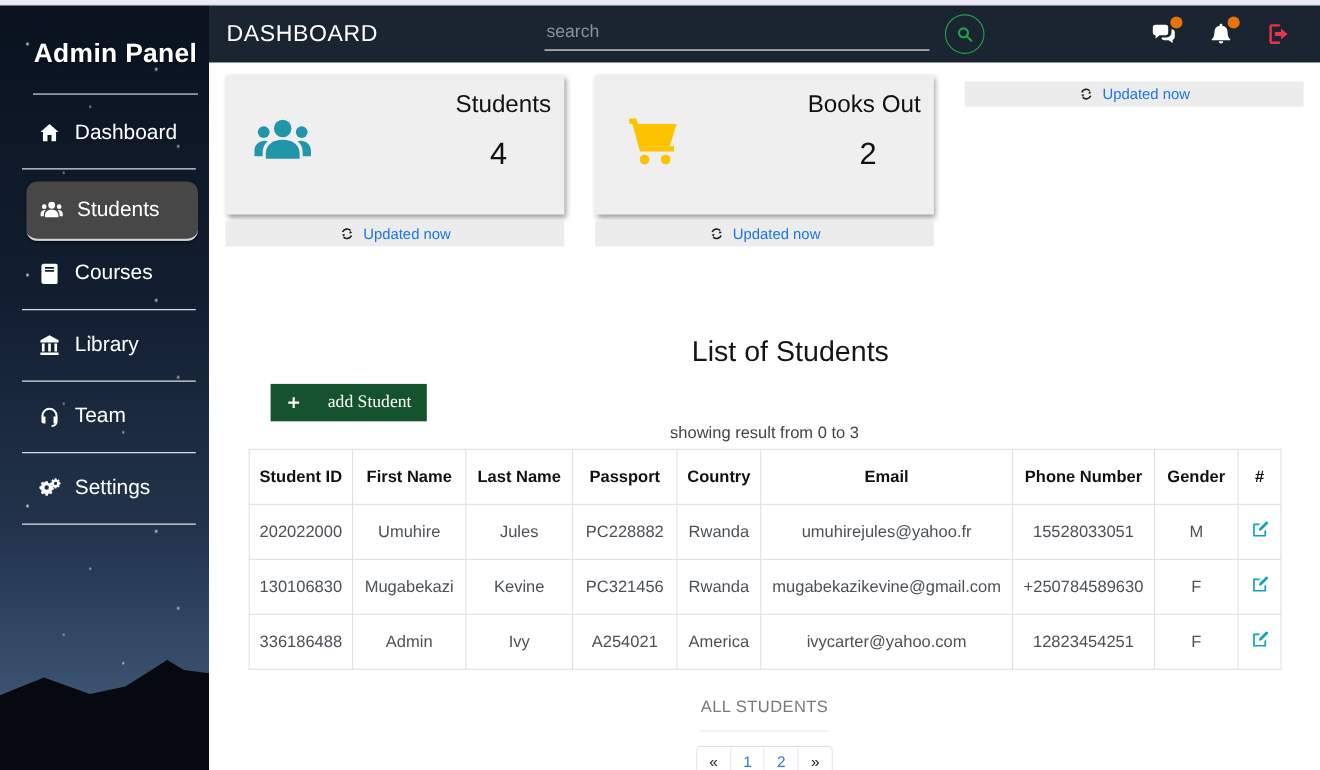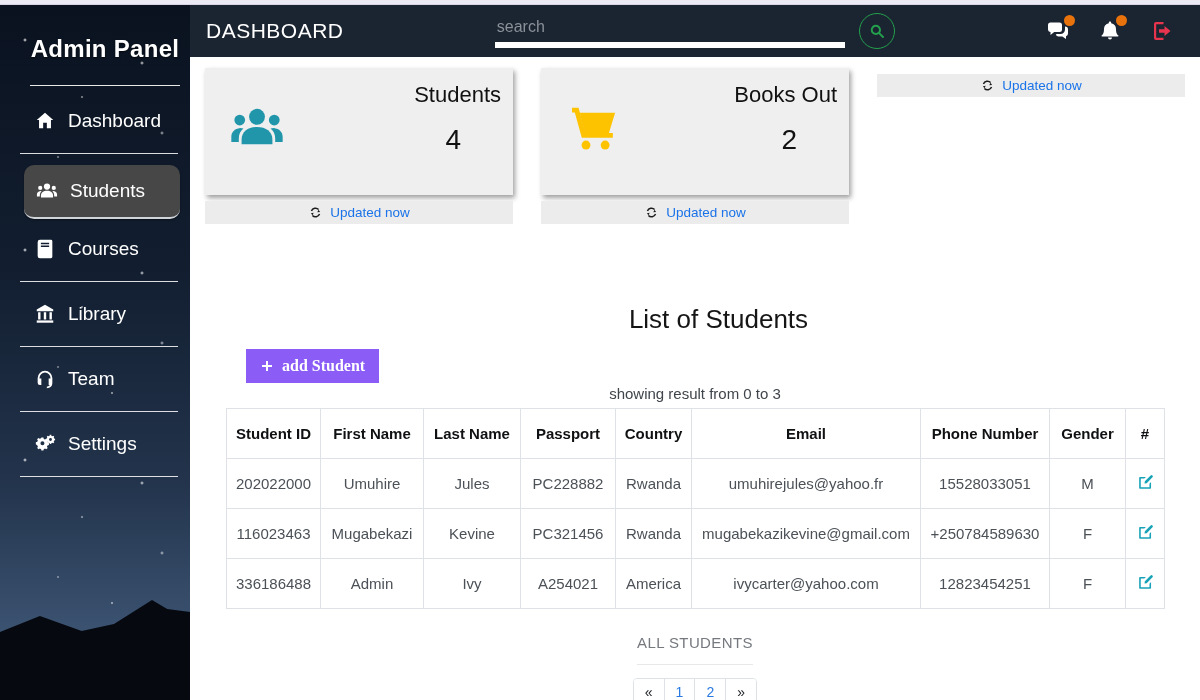--- a/index.html
+++ b/index.html
@@ -39,21 +39,21 @@
     padding:15px 12px; border-bottom:2px solid #cfd4d9; box-shadow:0 1px 2px rgba(0,0,0,.4); }
   .nav-rule { border:none; border-top:1px solid rgba(255,255,255,.85); margin:11px 12px 11px 0; }
 
   
   .main { flex:1; display:flex; flex-direction:column; min-width:0; }
   .topbar { height:52px; flex:0 0 52px; background:#1b2431; display:flex; align-items:center;
     color:#fff; padding:0 20px 0 16px; }
   .topbar-title { font-size:21px; letter-spacing:.5px; color:#fff; }
   .search-zone { flex:1; display:flex; align-items:center; justify-content:center; gap:14px; }
   .search-input { width:350px; background:transparent; border:none; outline:none;
-    border-bottom:6px solid #ffffff; color:#f97316; font-size:16px; padding:4px 2px 6px; }
+    border-bottom:1px solid #ffffff; color:#f97316; font-size:16px; padding:4px 2px 6px; }
   .search-input::placeholder { color:#8a9199; }
   .search-btn { width:36px; height:36px; border-radius:50%; background:transparent;
     border:1.6px solid #23a04c; display:flex; align-items:center; justify-content:center;
     color:#23a04c; cursor:pointer; }
   .topbar-icons { display:flex; align-items:center; gap:28px; padding-right:6px; }
   .tb-icon { position:relative; width:24px; height:24px; color:#fff; cursor:pointer; display:inline-flex; }
   .tb-icon.signout { color:#e8354d; }
   .badge-dot { position:absolute; top:-4px; right:-5px; width:11px; height:11px; border-radius:50%;
     background:#e8720c; }
 
@@ -70,23 +70,23 @@
   .stat-text { text-align:right; display:flex; flex-direction:column; }
   .stat-title { font-size:22px; color:#111; }
   .stat-value { font-size:28px; color:#111; margin-top:16px; padding-right:40px; }
   .stat-footer { margin-top:6px; height:23px; background:#ececec; display:flex; align-items:center;
     justify-content:center; gap:7px; font-size:13.5px; }
   .refresh-ic { width:15px; height:15px; color:#1d1d1d; display:inline-flex; }
   .updated-link { color:#1a73e8; cursor:pointer; }
 
   .section-heading { text-align:center; font-size:26px; color:#151515; margin-top:80px; font-weight:normal;padding-left:47px; }
   .table-wrap { width:938px; margin:14px auto 0; }
-  .add-btn { display:inline-flex; align-items:center; gap:8px; background:#8b5cf6; color:#fff;
+  .add-btn { display:inline-flex; align-items:center; gap:24px; background:#14532d; color:#fff;
     border:none; cursor:pointer; padding:8px 14px; margin-left:20px;
-    font-family:"Liberation Serif", serif; font-weight:bold; font-size:16px; }
+    font-family:"Liberation Serif", serif; font-weight:normal; font-size:16px; }
   .add-btn .plus-ic { width:14px; height:14px; display:inline-flex; color:#fff; }
   .showing-text { text-align:center; font-size:15px; color:#3f454b; margin:2px 0 6px; }
 
   table.students { width:100%; border-collapse:collapse; table-layout:fixed; }
   .students th { font-size:15px; font-weight:bold; color:#0f1112; }
   .students td { font-size:15px; color:#4b5157; }
   .students th, .students td { border:1px solid #dee2e6; text-align:center; height:50px;
     padding:4px 6px; overflow:hidden; white-space:nowrap; }
   .edit-ic { width:19px; height:19px; color:#17a2b8; display:inline-flex; cursor:pointer; }
 
@@ -349,21 +349,21 @@
               <td>
                 <span class="edit-ic">
                   <svg viewBox="0 0 24 24" fill="currentColor">
                     <path d="M19 11.5V19a1 1 0 01-1 1H5a1 1 0 01-1-1V6a1 1 0 011-1h7.5l-2 2H6v11h11v-4.5l2-2z"></path>
                     <path d="M20.8 3.2a1.6 1.6 0 00-2.3 0l-7.3 7.3-.5 2.8 2.8-.5 7.3-7.3a1.6 1.6 0 000-2.3z"></path>
                   </svg>
                 </span>
               </td>
             </tr>
             <tr>
-              <td>116023463</td>
+              <td>130106830</td>
               <td>Mugabekazi</td>
               <td>Kevine</td>
               <td>PC321456</td>
               <td>Rwanda</td>
               <td>mugabekazikevine@gmail.com</td>
               <td>+250784589630</td>
               <td>F</td>
               <td>
                 <span class="edit-ic">
                   <svg viewBox="0 0 24 24" fill="currentColor">

